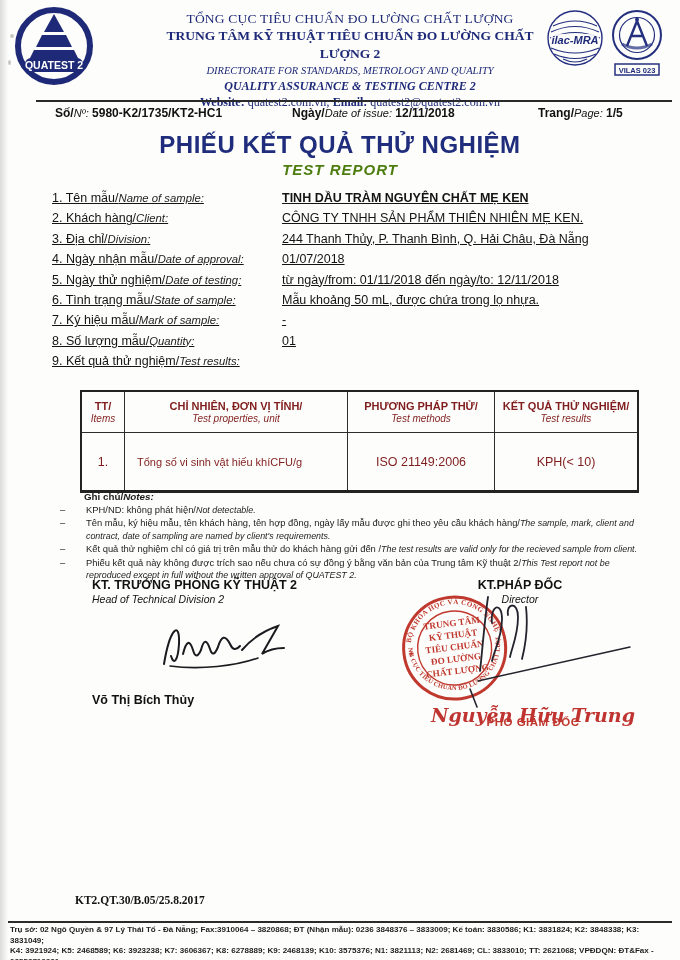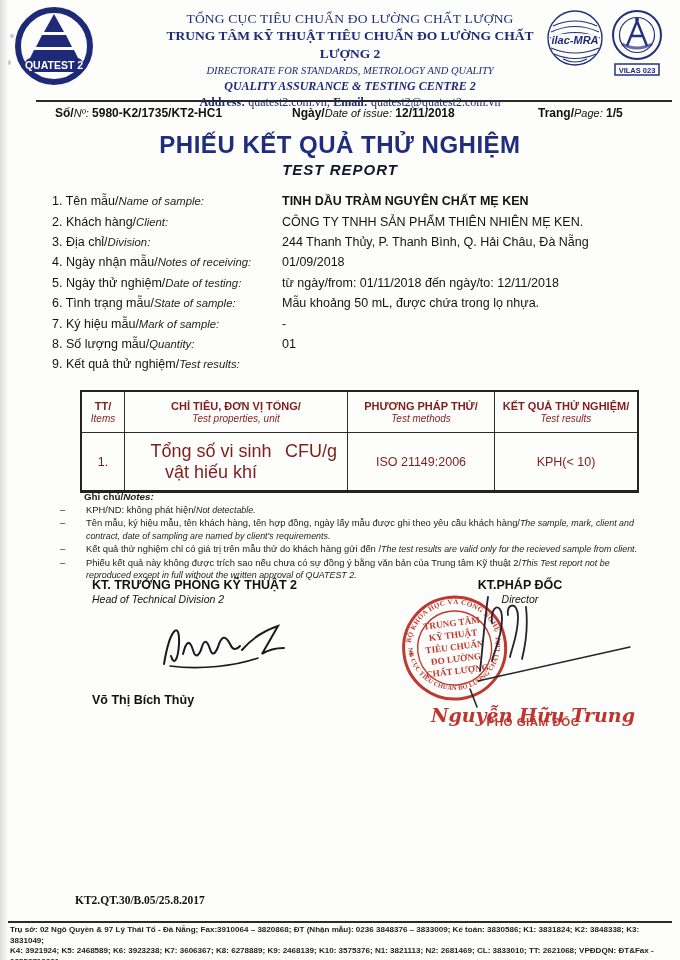--- a/index.html
+++ b/index.html
@@ -23,42 +23,42 @@
   
   .meta{position:absolute;top:106px;left:0;width:680px;font-size:12px;color:#111;font-weight:600;}
   .meta .en{font-style:italic;font-weight:400;font-size:11px;}
   .m-no{position:absolute;left:55px;}
   .m-date{position:absolute;left:292px;}
   .m-page{position:absolute;left:538px;}
 
   
   .title{position:absolute;top:131px;left:0;width:680px;text-align:center;color:#1f2d7c;
     font-size:24px;font-weight:bold;letter-spacing:.5px;}
-  .subtitle{position:absolute;top:161px;left:0;width:680px;text-align:center;color:#0f172a;
+  .subtitle{position:absolute;top:161px;left:0;width:680px;text-align:center;color:#4d7c0f;
     font-size:15px;font-style:italic;font-weight:600;letter-spacing:1px;}
 
   
   .info{position:absolute;left:52px;top:191px;width:600px;font-size:12.5px;color:#141414;}
-  .irow{display:flex;height:20.4px;align-items:center;}
+  .irow{display:flex;height:20.4px;align-items:flex-start;text-decoration:underline;}
   .ilabel{width:230px;flex:0 0 230px;}
   .ilabel .en{font-style:italic;font-size:11.3px;color:#222;}
   .ivalue{flex:1;}
   .ivalue.strong{font-weight:bold;}
 
   
   table.res{position:absolute;left:80px;top:390px;border-collapse:collapse;table-layout:fixed;
     width:552px;color:#7f1d1d;}
   table.res th,table.res td{border:1px solid #2c2c2c;padding:0;text-align:center;vertical-align:middle;}
   table.res{border:2px solid #232323;}
   table.res thead th{height:40px;}
   table.res tbody td{height:57px;font-size:12.5px;}
   .th-vi{font-size:11px;font-weight:bold;line-height:13px;display:block;}
   .th-en{font-size:10px;font-style:italic;font-weight:400;line-height:12px;display:block;}
   .c-tt{width:42px;} .c-prop{width:222px;} .c-meth{width:146px;} .c-res{width:142px;}
-  .prop-cell{display:flex;justify-content:flex-end;padding:0 10px 0 12px;font-size:18px;}
+  .prop-cell{display:flex;justify-content:flex-start;padding:0 10px 0 12px;font-size:11px;}
   table.res tbody tr td:nth-child(1){border-bottom:3px solid #232323;}
   table.res tbody td{border-bottom:3px solid #232323;}
 
   
   .notes{position:absolute;left:58px;top:491px;width:596px;color:#1b1b1b;}
   .notes-title{font-size:9.8px;font-weight:bold;margin-left:26px;}
   .nitem{display:flex;font-size:9.4px;line-height:11.3px;margin-top:1.5px;}
   .ndash{width:26px;flex:0 0 26px;text-align:left;padding-left:2px;}
   .ntext .en{font-style:italic;font-size:8.9px;color:#222;}
 
@@ -100,21 +100,21 @@
     <rect x="13" y="52" width="58" height="14" rx="6" fill="#1e2a78"></rect>
     <text x="42" y="63" text-anchor="middle" fill="#ffffff" font-size="10.5" font-weight="bold" font-family="Liberation Sans, sans-serif">QUATEST 2</text>
   </svg>
 
   <div class="hdr-center">
     <div class="h1">TỔNG CỤC TIÊU CHUẨN ĐO LƯỜNG CHẤT LƯỢNG</div>
     <div class="h2">TRUNG TÂM KỸ THUẬT TIÊU CHUẨN ĐO LƯỜNG CHẤT LƯỢNG 2</div>
     <div class="h3">DIRECTORATE FOR STANDARDS, METROLOGY AND QUALITY</div>
     <div class="h4">QUALITY ASSURANCE &amp; TESTING CENTRE 2</div>
     <div class="h5">
-      <span class="b">Address:</span>
+      <span class="b">Website:</span>
       <span>quatest2.com.vn;</span>
       <span class="b">Email:</span>
       <span>quatest2@quatest2.com.vn</span>
     </div>
   </div>
 
   <svg style="position:absolute;left:545px;top:8px;" width="60" height="60" viewBox="0 0 60 60">
     <circle cx="30" cy="30" r="27" fill="none" stroke="#24307f" stroke-width="1.4"></circle>
     <path d="M8 18 Q30 8 52 18" fill="none" stroke="#24307f" stroke-width="1.2"></path>
     <path d="M6 24 Q30 13 54 24" fill="none" stroke="#24307f" stroke-width="1.2"></path>
@@ -163,22 +163,22 @@
     </div>
     <div class="irow">
       <span class="ilabel"><span>2. Khách hàng/</span><span class="en">Client:</span></span>
       <span class="ivalue">CÔNG TY TNHH SẢN PHẨM THIÊN NHIÊN MẸ KEN.</span>
     </div>
     <div class="irow">
       <span class="ilabel"><span>3. Địa chỉ/</span><span class="en">Division:</span></span>
       <span class="ivalue">244 Thanh Thủy, P. Thanh Bình, Q. Hải Châu, Đà Nẵng</span>
     </div>
     <div class="irow">
-      <span class="ilabel"><span>4. Ngày nhận mẫu/</span><span class="en">Notes of receiving:</span></span>
-      <span class="ivalue">01/09/2018</span>
+      <span class="ilabel"><span>4. Ngày nhận mẫu/</span><span class="en">Date of approval:</span></span>
+      <span class="ivalue">01/07/2018</span>
     </div>
     <div class="irow">
       <span class="ilabel"><span>5. Ngày thử nghiệm/</span><span class="en">Date of testing:</span></span>
       <span class="ivalue">từ ngày/from: 01/11/2018 đến ngày/to: 12/11/2018</span>
     </div>
     <div class="irow">
       <span class="ilabel"><span>6. Tình trạng mẫu/</span><span class="en">State of sample:</span></span>
       <span class="ivalue">Mẫu khoảng 50 mL, được chứa trong lọ nhựa.</span>
     </div>
     <div class="irow">
@@ -196,21 +196,21 @@
   </div>
 
   <table class="res">
     <thead>
       <tr>
         <th class="c-tt">
           <span class="th-vi">TT/</span>
             <span class="th-en">Items</span>
           </th>
         <th class="c-prop">
-          <span class="th-vi">CHỈ TIÊU, ĐƠN VỊ TỔNG/</span>
+          <span class="th-vi">CHỈ NHIÊN, ĐƠN VỊ TÍNH/</span>
             <span class="th-en">Test properties, unit</span>
           </th>
         <th class="c-meth">
           <span class="th-vi">PHƯƠNG PHÁP THỬ/</span>
             <span class="th-en">Test methods</span>
           </th>
         <th class="c-res">
           <span class="th-vi">KẾT QUẢ THỬ NGHIỆM/</span>
             <span class="th-en">Test results</span>
           </th>

